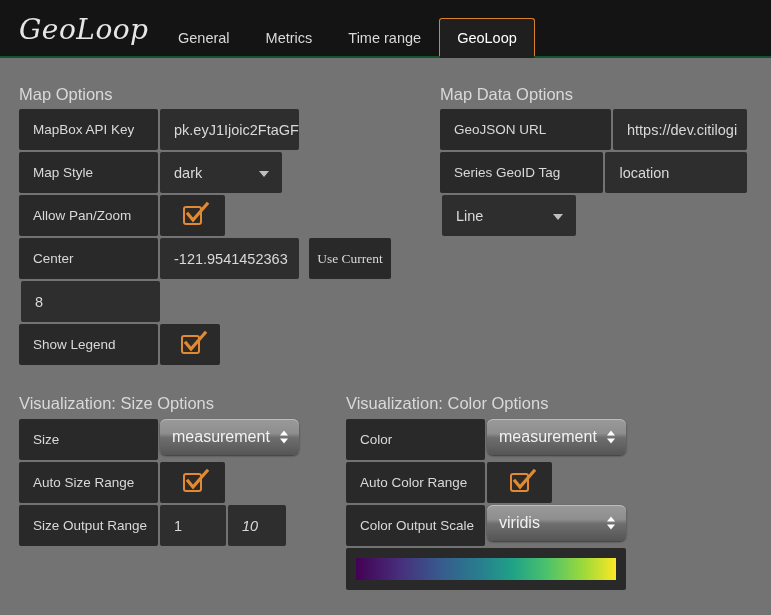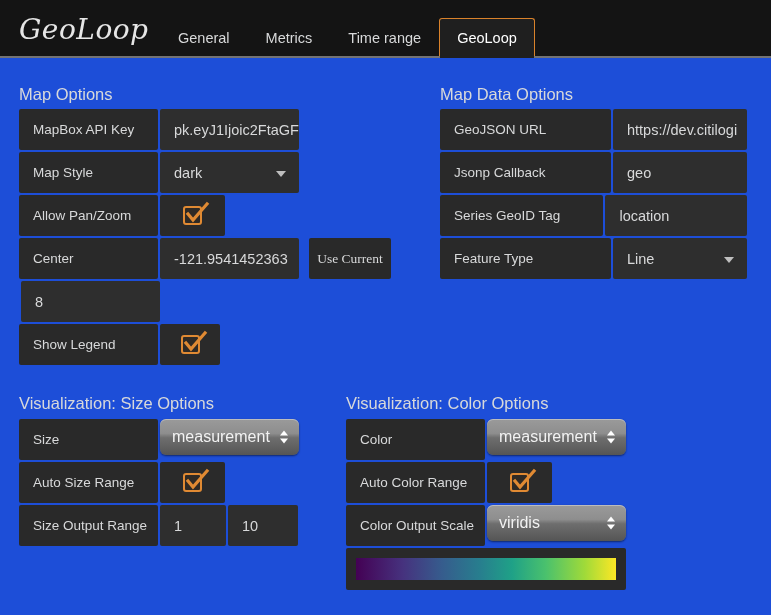--- a/index.html
+++ b/index.html
@@ -9,21 +9,21 @@
     background: #1f1f1f;
     font-family: "Liberation Sans", sans-serif;
     overflow: hidden;
   }
 
   
   .header {
     position: relative;
     height: 58px;
     background: #141414;
-    border-bottom: 2px solid #737373;
+    border-bottom: 2px solid #14532d;
     display: flex;
     align-items: flex-end;
   }
   .logo {
     position: absolute;
     left: 19px;
     top: 13px;
     font-family: "DejaVu Serif", serif;
     font-style: italic;
     font-size: 28px;
@@ -61,21 +61,21 @@
   .tab.active::after {
     content: "";
     position: absolute;
     left: 0; right: 0;
     bottom: -2px;
     height: 2px;
     background: #1f1f1f;
   }
 
   
-  .body { position: relative; width: 771px; height: 557px; background: #1d4ed8; }
+  .body { position: relative; width: 771px; height: 557px; background: #737373; }
 
   .section-title {
     position: absolute;
     font-size: 16.5px;
     color: #d8d9da;
     white-space: nowrap;
   }
 
   .rows { position: absolute; }
 
@@ -224,21 +224,21 @@
 
   <div class="rows" style="left:19px; top:51px; width:380px;">
 
     <div class="row">
       <div class="cell-label" style="width:139px;">MapBox API Key</div>
       <div class="cell-val text-input" style="width:139px;">pk.eyJ1Ijoic2FtaGF</div>
     </div>
 
     <div class="row">
       <div class="cell-label" style="width:139px;">Map Style</div>
-      <div class="cell-val" style="width:139px;">
+      <div class="cell-val" style="width:122px;">
         <span>dark</span>
         <span class="chevron"></span>
       </div>
     </div>
 
     <div class="row">
       <div class="cell-label" style="width:139px;">Allow Pan/Zoom</div>
       <div class="cell-chk" style="width:65px;">
         <span class="chk">
           <svg width="26" height="26" viewBox="0 0 26 26">
@@ -272,32 +272,27 @@
 
   <div class="section-title" style="left:440px; top:27px;">Map Data Options</div>
 
   <div class="rows" style="left:440px; top:51px; width:307px;">
 
     <div class="row">
       <div class="cell-label" style="width:171px;">GeoJSON URL</div>
       <div class="cell-val text-input" style="width:134px;">https://dev.citilogi</div>
     </div>
 
-    <div class="row">
-      <div class="cell-label" style="width:171px;">Jsonp Callback</div>
-      <div class="cell-val text-input" style="width:134px;">geo</div>
-    </div>
 
     <div class="row">
       <div class="cell-label" style="width:171px;">Series GeoID Tag</div>
       <div class="cell-val text-input" style="width:148px;">location</div>
     </div>
 
     <div class="row">
-      <div class="cell-label" style="width:171px;">Feature Type</div>
       <div class="cell-val" style="width:134px;">
         <span>Line</span>
         <span class="chevron"></span>
       </div>
     </div>
   </div>
 
   <div class="section-title" style="left:19px; top:336px;">Visualization: Size Options</div>
 
   <div class="rows" style="left:19px; top:361px; width:320px;">
@@ -320,21 +315,21 @@
           <svg width="26" height="26" viewBox="0 0 26 26">
             <path d="M4 13 L9 19 L23 3" fill="none" stroke="#e08a33" stroke-width="3.2" stroke-linecap="square"></path>
           </svg>
         </span>
       </div>
     </div>
 
     <div class="row">
       <div class="cell-label" style="width:139px;">Size Output Range</div>
       <div class="cell-val text-input" style="width:66px;">1</div>
-      <div class="cell-val text-input" style="width:70px;">10</div>
+      <div class="cell-val text-input" style="width:58px;font-style:italic;">10</div>
     </div>
   </div>
 
   <div class="section-title" style="left:346px; top:336px;">Visualization: Color Options</div>
 
   <div class="rows" style="left:346px; top:361px; width:320px;">
 
     <div class="row">
       <div class="cell-label" style="width:139px;">Color</div>
       <div class="nselect" style="width:139px;">

